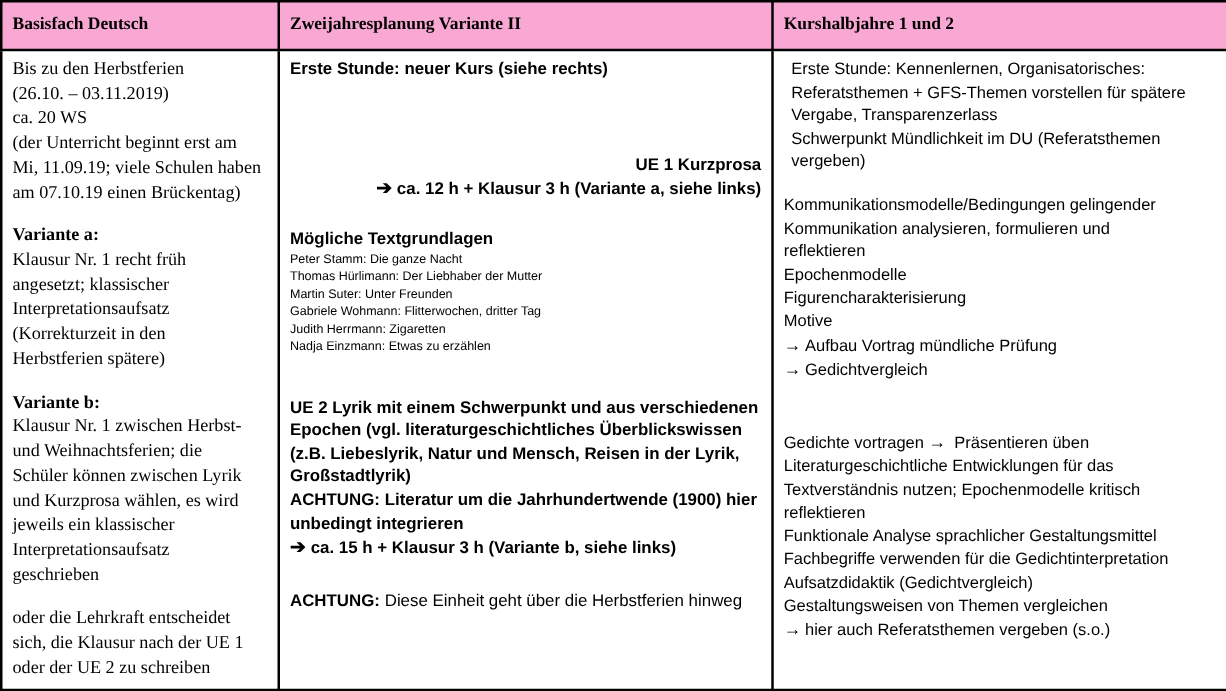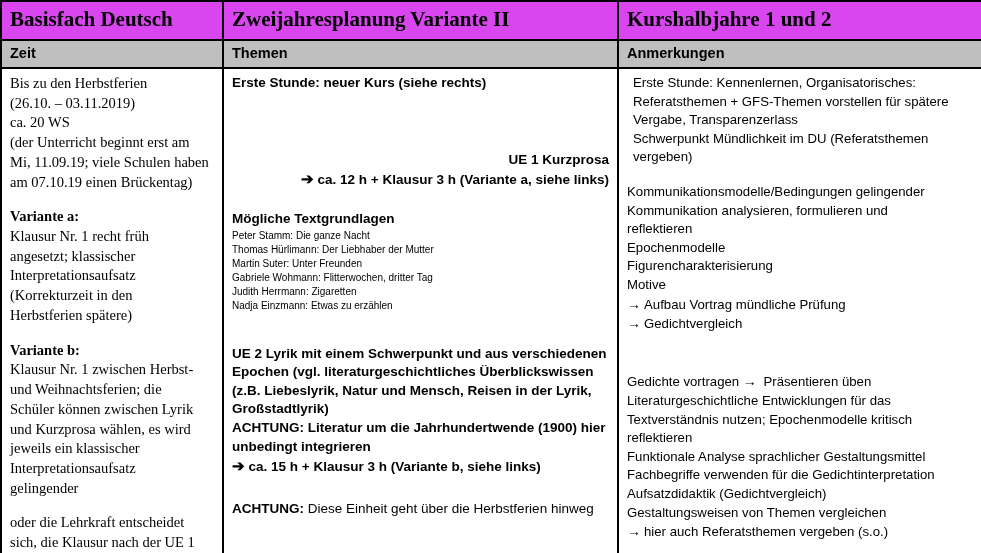--- a/index.html
+++ b/index.html
@@ -29,24 +29,24 @@
   }
 
   
   col.c1 { width: 222px; }
   col.c2 { width: 395px; }
   col.c3 { width: 364px; }
 
   
   .title-row td {
     border: 2px solid #000000;
-    background: #d946ef;
+    background: #f9a8d4;
     font-family: "Liberation Serif", serif;
     font-weight: bold;
-    font-size: 21px;
+    font-size: 14px;
     line-height: 1.1;
     padding: 4px 8px 5px 8px;
     height: 28px;
     vertical-align: middle;
     white-space: nowrap;
   }
 
   
   .subhead-row td {
     border: 2px solid #000000;
@@ -138,25 +138,20 @@
         <col class="c3">
     </colgroup>
     <tbody>
 
       <tr class="title-row">
         <td>Basisfach Deutsch</td>
         <td>Zweijahresplanung Variante II</td>
         <td>Kurshalbjahre 1 und 2</td>
       </tr>
 
-      <tr class="subhead-row">
-        <td>Zeit</td>
-        <td>Themen</td>
-        <td>Anmerkungen</td>
-      </tr>
 
       <tr class="body-row">
 
         <td class="col-zeit">
 
           <div class="blk">
             <span class="ln">Bis zu den Herbstferien</span>
             <span class="ln">(26.10. – 03.11.2019)</span>
             <span class="ln">ca. 20 WS</span>
             <span class="ln">(der Unterricht beginnt erst am</span>
@@ -174,21 +169,21 @@
           </div>
 
           <div class="blk">
             <span class="ln hd">Variante b:</span>
             <span class="ln">Klausur Nr. 1 zwischen Herbst-</span>
             <span class="ln">und Weihnachtsferien; die</span>
             <span class="ln">Schüler können zwischen Lyrik</span>
             <span class="ln">und Kurzprosa wählen, es wird</span>
             <span class="ln">jeweils ein klassischer</span>
             <span class="ln">Interpretationsaufsatz</span>
-            <span class="ln">gelingender</span>
+            <span class="ln">geschrieben</span>
           </div>
 
           <div class="blk">
             <span class="ln">oder die Lehrkraft entscheidet</span>
             <span class="ln">sich, die Klausur nach der UE 1</span>
             <span class="ln">oder der UE 2 zu schreiben</span>
           </div>
 
         </td>
 

